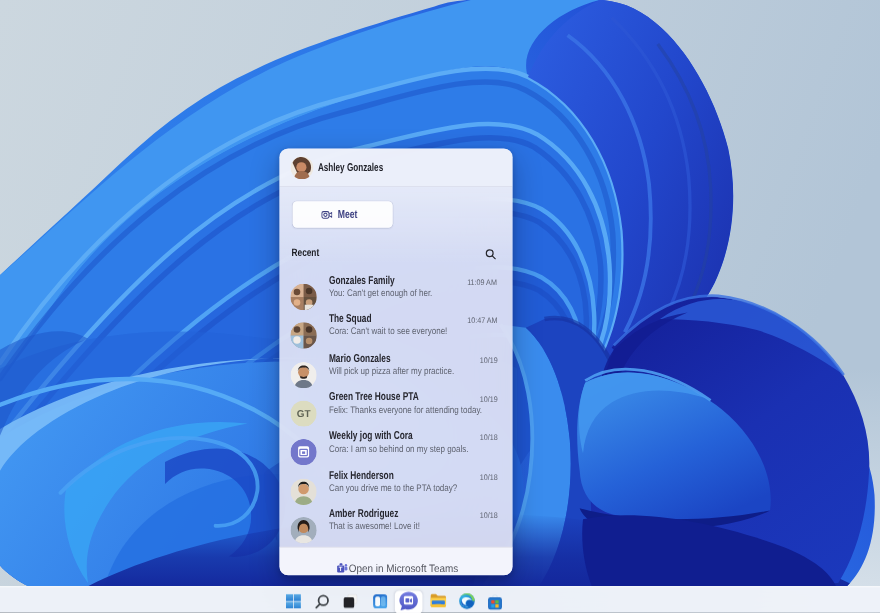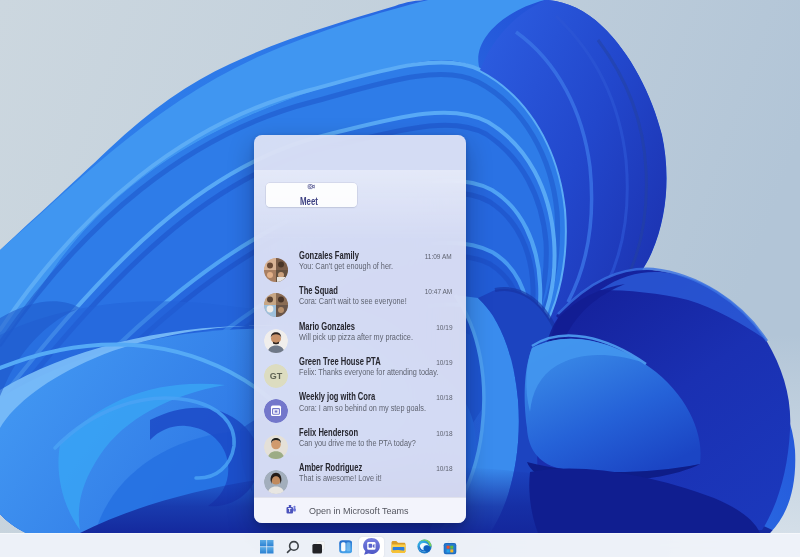--- a/index.html
+++ b/index.html
@@ -23,35 +23,35 @@
   .phead{position:absolute;left:0;top:0;width:100%;height:35px;
     background:rgba(255,255,255,0.55);
     border-bottom:1px solid rgba(70,70,100,0.08);}
   .pavatar{position:absolute;left:10px;top:7px;width:21px;height:21px;border-radius:50%;overflow:hidden;}
   .pname{position:absolute;left:35px;top:11.5px;font-size:10.3px;font-weight:bold;color:#21222a;transform:scaleX(0.72);transform-origin:0 50%;white-space:nowrap;}
   .btn{position:absolute;top:48px;height:24px;width:91px;background:rgba(255,255,255,0.9);
     border-radius:4px;box-shadow:0 0 0 0.5px rgba(120,120,150,0.25), 0 1px 1.5px rgba(0,0,40,0.07);
     display:flex;align-items:center;justify-content:center;gap:5px;
     font-size:10.5px;font-weight:bold;color:#3e4283;}
   .btn span{display:inline-block;transform:scaleX(0.75);transform-origin:0 50%;}
-  .btn.meet{left:12px;flex-direction:column;}
+  .btn.meet{left:12px;}
   .btn.chat{left:108px;}
   .rechead{position:absolute;left:10.8px;top:90px;width:190.2px;height:14px;}
   .rechead .t{display:block;font-size:9.7px;font-weight:bold;color:#1b1c22;transform:scaleX(0.78);transform-origin:0 0;}
   .rows{position:absolute;left:0;top:105.8px;width:100%;}
   .row{position:absolute;left:0;width:100%;height:35.4px;}
   .ravatar{position:absolute;left:10px;top:17px;width:24px;height:24px;border-radius:50%;overflow:hidden;}
   .rname{position:absolute;left:45px;top:9px;font-size:10.4px;font-weight:bold;color:#26262e;white-space:nowrap;transform:scaleX(0.73);transform-origin:0 0;}
   .rprev{position:absolute;left:45px;top:20.3px;font-size:8.7px;color:#5f6370;white-space:nowrap;transform:scaleX(0.84);transform-origin:0 0;}
   .rtime{position:absolute;right:14px;top:11px;font-size:7.4px;color:#5f6370;transform:scaleX(0.88);transform-origin:100% 0;}
   .pfoot{position:absolute;left:0;bottom:0;width:100%;height:26px;
     background:rgba(250,250,254,0.84);
     border-top:1px solid rgba(70,70,100,0.10);
-    display:flex;align-items:center;justify-content:flex-start;gap:12px;
-    padding-left:32px;font-size:9.8px;color:#54565f;}
+    display:flex;align-items:flex-end;justify-content:flex-start;gap:0;
+    padding-left:52px;font-size:9.8px;color:#54565f;}
   .pfoot span{display:inline-block;transform:scaleX(0.92);transform-origin:0 50%;}
 </style>
 </head>
 <body>
 <div class="stage">
 
 <svg class="bg" width="800" height="557" viewBox="0 0 800 557">
 <defs>
   <linearGradient id="sky" x1="0%" y1="0%" x2="100%" y2="25%">
     <stop offset="0" stop-color="#ccd7df"></stop>
@@ -221,30 +221,46 @@
     C 660,474 598,476 558,468 C 538,463 528,448 527,428 C 523,398 524,368 532,348 Z" fill="url(#bp2)"></path>
   <path d="M 532,348 C 566,330 608,340 642,362 C 610,352 578,352 556,366 C 540,376 532,392 530,412 C 524,388 526,364 532,348 Z" fill="#4396ee" opacity="0.9"></path>
   <path d="M 532,346 C 562,326 606,336 646,364" fill="none" stroke="#4fa0f2" stroke-width="2.5" opacity="0.9"></path>
 
   <path d="M 527,462 C 570,474 640,476 700,464 C 670,480 600,486 556,480 C 538,477 530,470 527,462 Z" fill="#0e1d88"></path>
   <path d="M 530,472 C 580,462 650,474 714,498 C 740,509 754,520 760,533 L 538,533 C 530,512 528,490 530,472 Z" fill="#101e90"></path>
 </svg>
 
 <div class="panel">
   <div style="position:absolute;left:0;top:35px;width:100%;height:70px;background:linear-gradient(180deg,rgba(255,255,255,0.38),rgba(255,255,255,0));"></div>
+  <div class="phead">
+    <div class="pavatar"><svg width="21" height="21" viewBox="0 0 21 21">
+      <circle cx="10.5" cy="10.5" r="10.5" fill="#efe9e1"></circle>
+      <path d="M2,6 C4,1.5 9,-0.5 13,1.5 C18,4 20,9 18,14 L14,18 L7,17 Z" fill="#5e4030"></path>
+      <circle cx="10" cy="10" r="4.6" fill="#c98a66"></circle>
+      <path d="M3,21 C4,15.5 7,13.5 10.5,13.5 C14,13.5 17,15.5 18,21 Z" fill="#a06c4e"></path>
+    </svg></div>
+    <div class="pname">Ashley Gonzales</div>
+  </div>
 
   <div class="btn meet">
     <svg width="10.5" height="10.5" viewBox="0 0 12 12" fill="none" stroke="#3e4283" stroke-width="1.1">
       <rect x="0.7" y="2.7" width="7.4" height="6.9" rx="1.7"></rect>
       <circle cx="4.4" cy="6.1" r="1.7"></circle>
       <path d="M8.3,5.3 L11.2,3.5 V8.7 L8.3,6.9" stroke-linejoin="round"></path>
     </svg>
     <span>Meet</span>
   </div>
 
+  <div class="rechead">
+    <span class="t">Recent</span>
+    <svg style="position:absolute;right:3.5px;top:1px" width="10" height="10" viewBox="0 0 11 11" fill="none" stroke="#26262c" stroke-width="1.2">
+      <circle cx="4.6" cy="4.6" r="3.4"></circle>
+      <path d="M7.2,7.2 L10.2,10.2" stroke-linecap="round"></path>
+    </svg>
+  </div>
 
   <div class="rows" id="rows">
         <div class="row" style="top:0px">
           <div class="ravatar"><svg width="24" height="24" viewBox="0 0 24 24">
               <circle cx="12" cy="12" r="12" fill="#c6a58c"></circle>
               <rect x="0" y="0" width="12" height="12" fill="#d8b294"></rect>
               <rect x="12" y="0" width="12" height="12" fill="#7a5c48"></rect>
               <rect x="0" y="12" width="12" height="12" fill="#a87f62"></rect>
               <rect x="12" y="12" width="12" height="12" fill="#64503e"></rect>
               <circle cx="6" cy="7.5" r="3" fill="#6a4a36"></circle>

